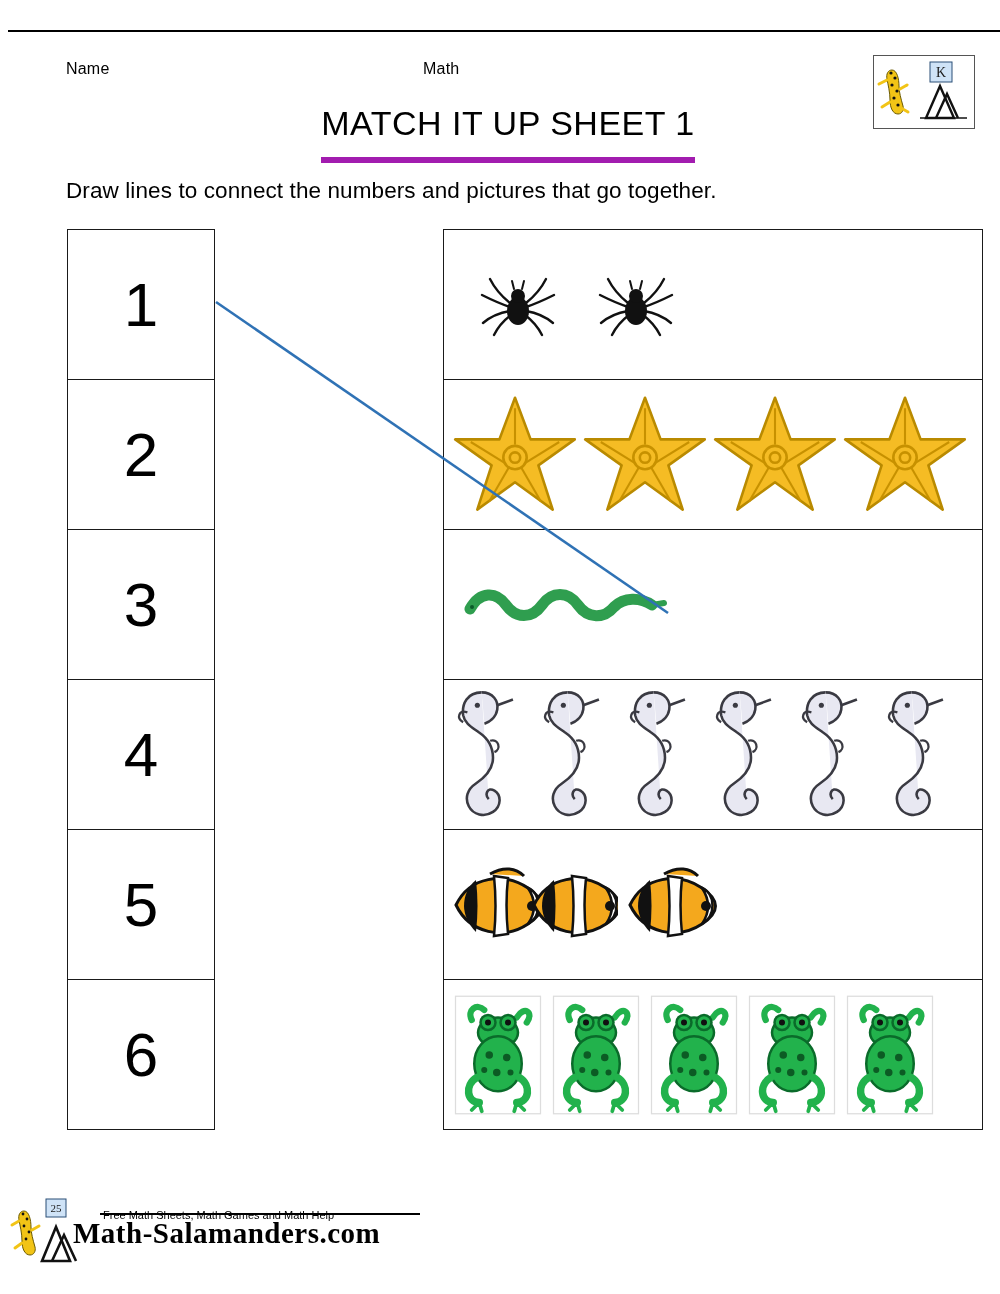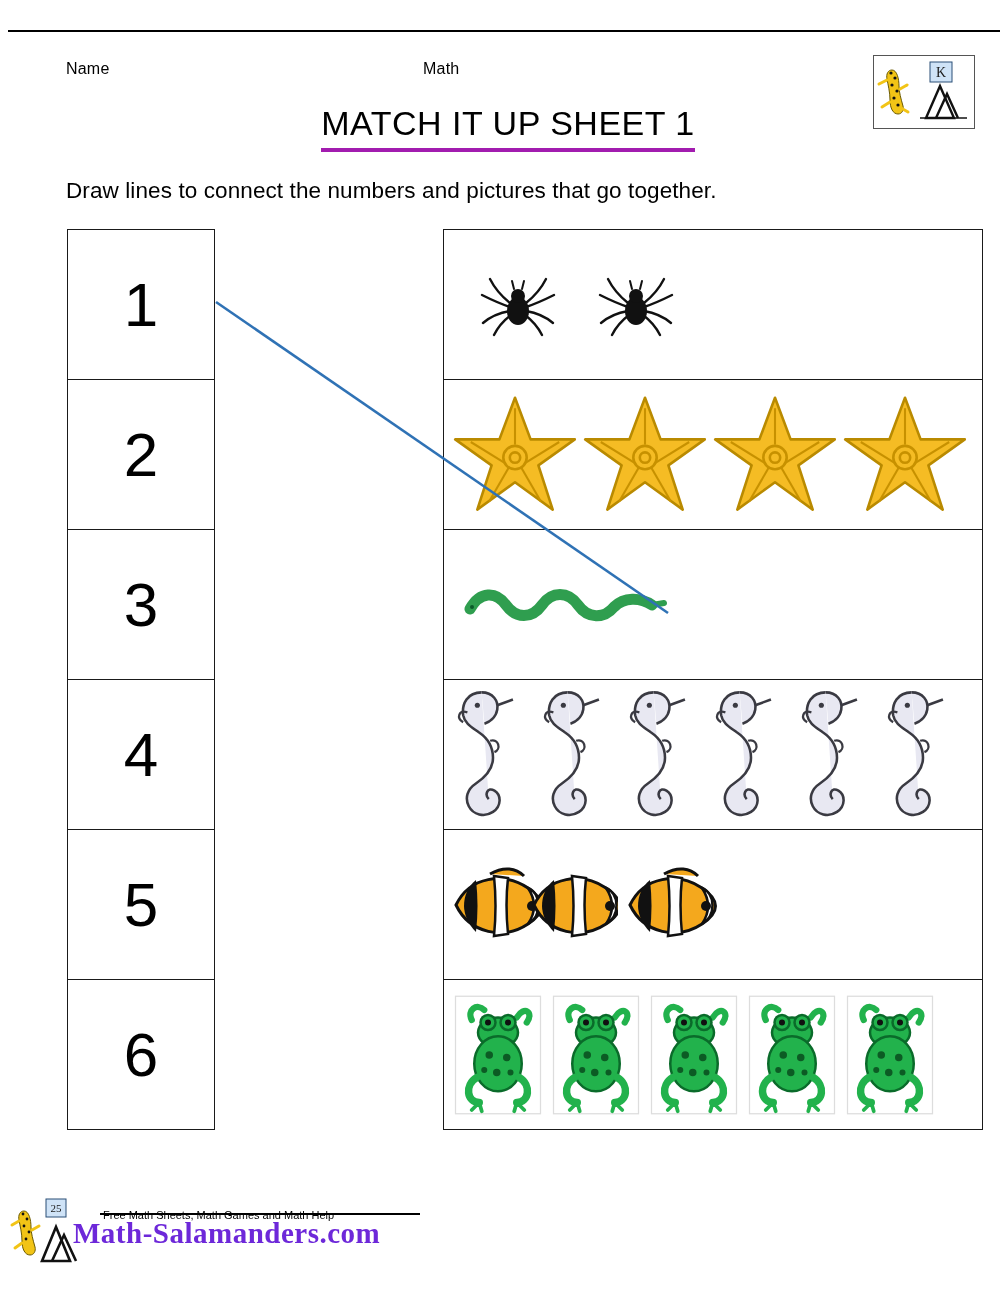--- a/index.html
+++ b/index.html
@@ -53,22 +53,22 @@
   .title {
     position: absolute;
     left: 0; top: 104px;
     width: 1000px;
     text-align: center;
     font-size: 34px;
     font-weight: normal;
     letter-spacing: .5px;
   }
   .title span {
-    border-bottom: 4px solid #a21caf;
-    padding-bottom: 6px;
+    border-bottom: 6px solid #a21caf;
+    padding-bottom: 15px;
   }
   .instructions {
     position: absolute;
     left: 58px; top: 178px;
     font-size: 22.5px;
     letter-spacing: .1px;
     text-align: right;
   }
   
   .numbers-table {
@@ -152,21 +152,21 @@
     height: 2px;
     background: #000;
   }
   .footer-site {
     position: absolute;
     left: 65px; top: 32px;
     font-size: 29px;
     font-family: "Liberation Serif", serif;
     font-weight: bold;
     letter-spacing: .5px;
-    color: #6d28d9;
+    color: #000000;
     white-space: nowrap;
   }
   .footer-logo {
     position: absolute;
     left: 0px; top: 10px;
     width: 90px;
     height: 75px;
   }
 </style>
 </head>

